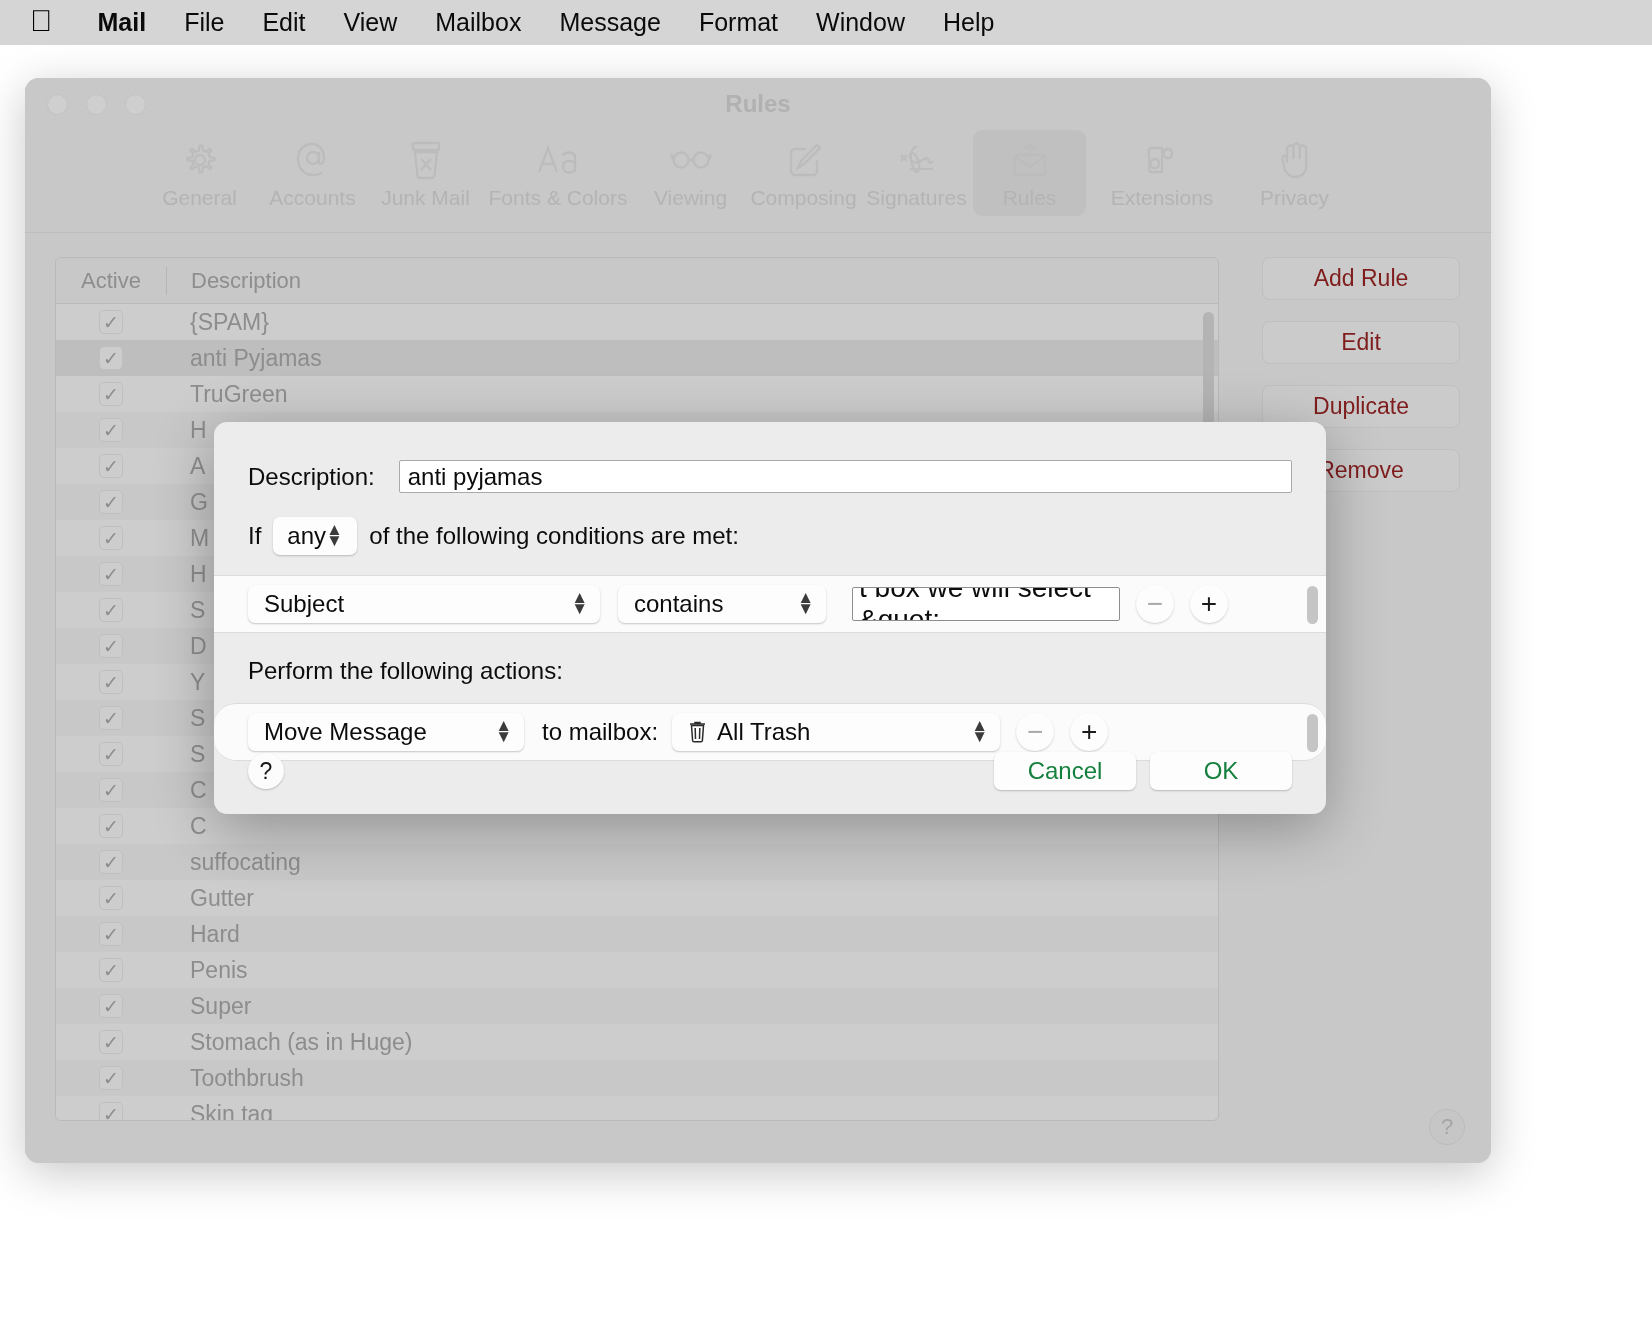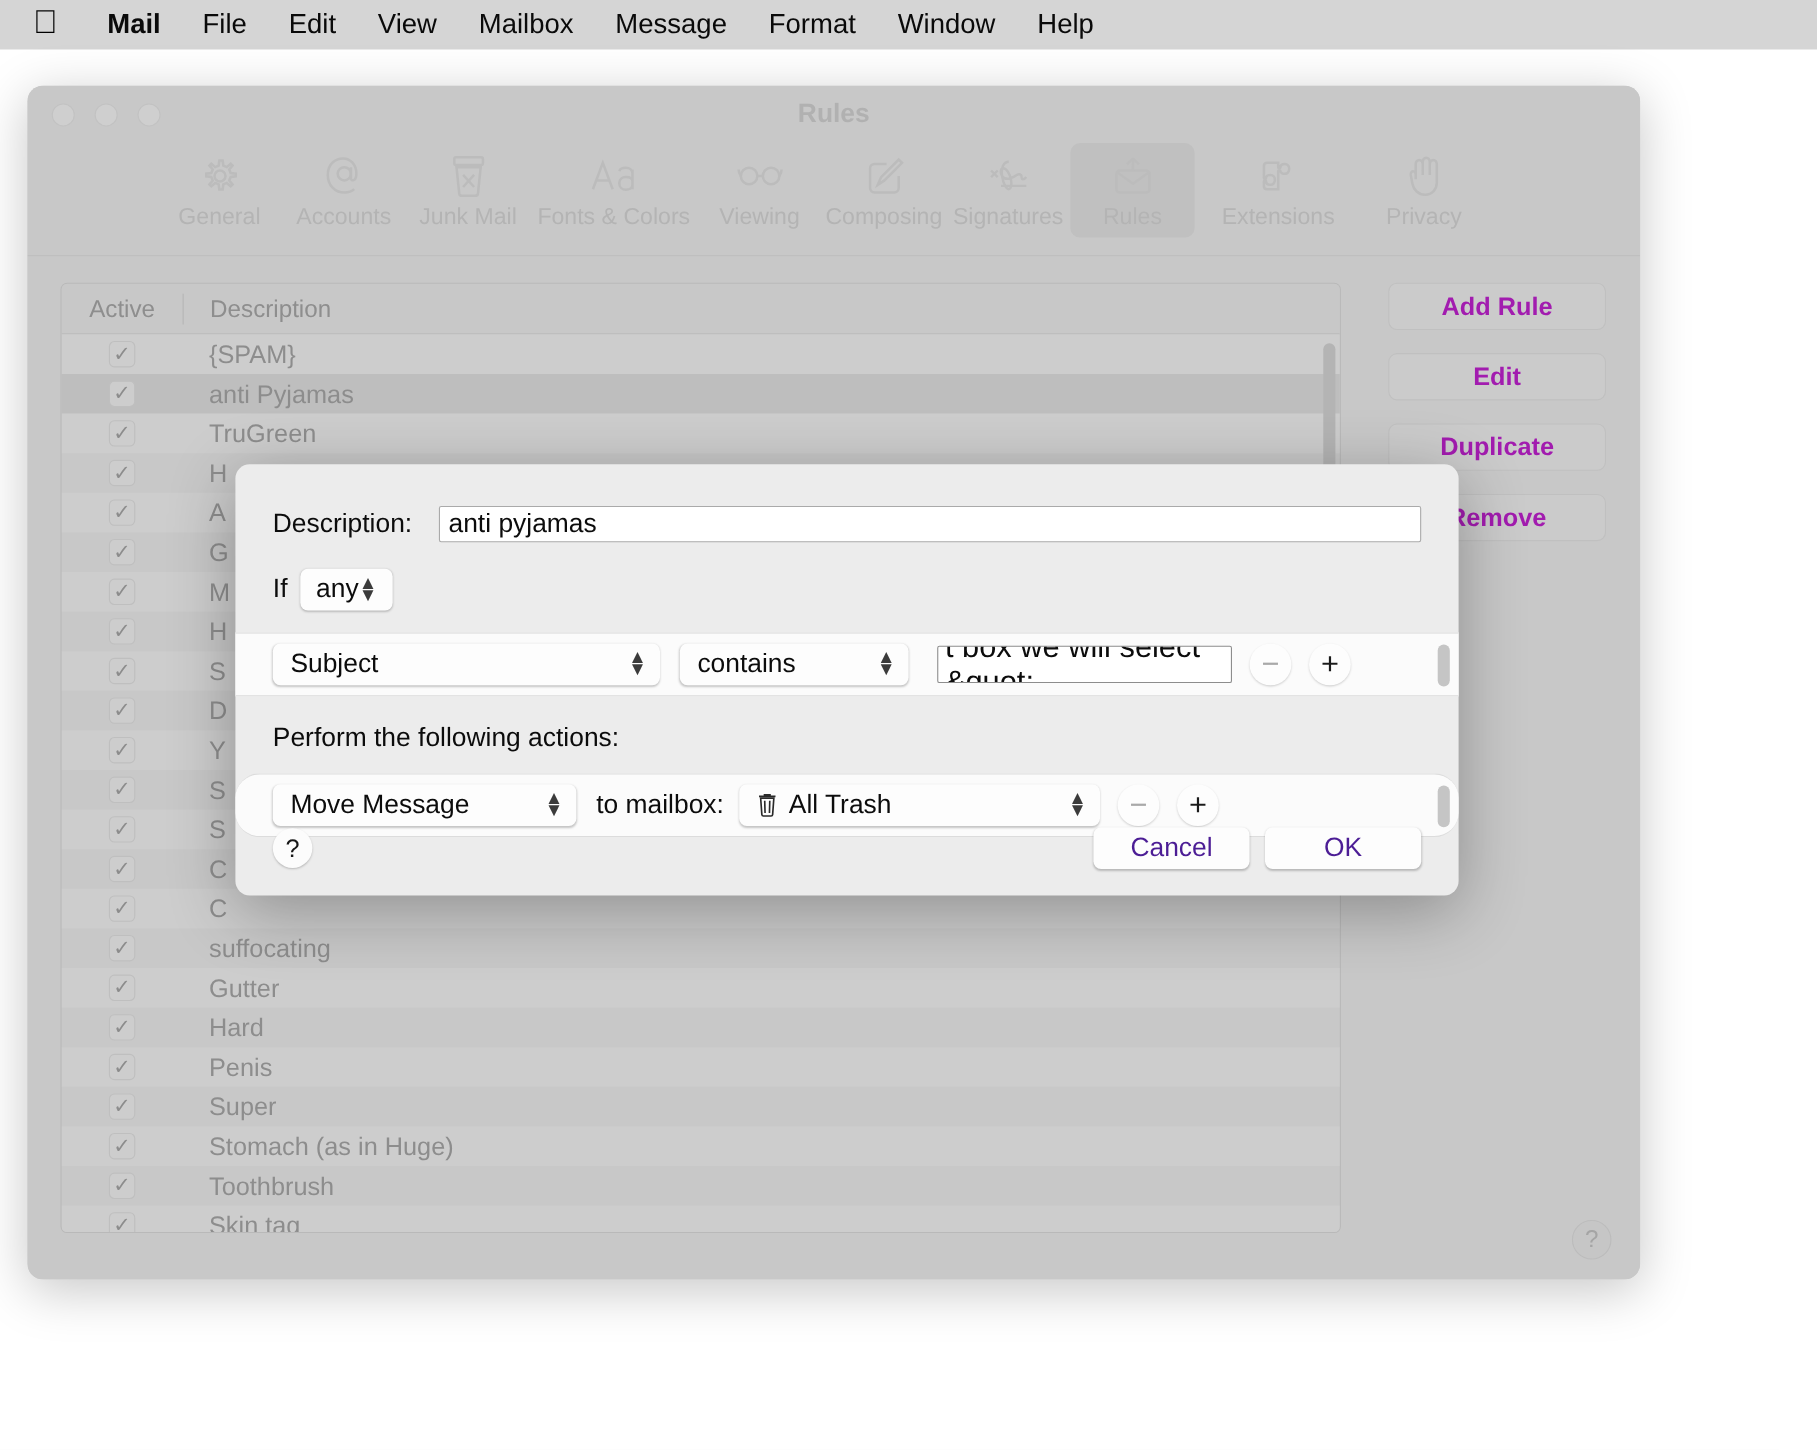--- a/index.html
+++ b/index.html
@@ -148,22 +148,22 @@
     position: absolute;
     left: 1237px; top: 24px;
     width: 198px;
     display: flex; flex-direction: column; gap: 21px;
   }
   .side-btn {
     height: 43px;
     background: #cbcbcb;
     border: 1px solid #c0c0c0;
     border-radius: 8px;
-    font-size: 23px; color: #a21caf;
-    display: flex; align-items: center; justify-content: center; font-weight: bold;
+    font-size: 23px; color: #7f1d1d;
+    display: flex; align-items: center; justify-content: center;
   }
   .help-corner {
     position: absolute; right: 26px; bottom: 18px;
     width: 36px; height: 36px; border-radius: 50%;
     background: #c6c6c6; border: 1px solid #bcbcbc;
     display: flex; align-items: center; justify-content: center;
     font-size: 22px; color: #a5a5a5;
   }
 
   
@@ -292,21 +292,21 @@
     display: flex; align-items: center; justify-content: center;
     font-size: 23px; color: #171717;
   }
   .footer-right { margin-left: auto; display: flex; gap: 14px; }
   .push-btn {
     min-width: 142px; height: 38px;
     background: #fdfdfd;
     border-radius: 7px;
     box-shadow: 0 1px 2px rgba(0,0,0,0.22);
     display: flex; align-items: center; justify-content: center;
-    font-size: 24px; color: #4c1d95;
+    font-size: 24px; color: #15803d;
   }
 </style>
 </head>
 <body>
 
 <div class="menubar">
   <span class="apple"></span>
   <span class="mi bold">Mail</span>
   <span class="mi">File</span>
   <span class="mi">Edit</span>
@@ -606,20 +606,21 @@
 
     <div class="row-if">
       <span class="lbl">If</span>
       <span class="popup-small">
         <span>any</span>
         <span class="stepper-arrows">
           <span>▲</span>
             <span>▼</span>
         </span>
       </span>
+      <span class="lbl">of the following conditions are met:</span>
     </div>
 
     <div class="criteria-box">
       <span class="popup w-subject">
         <span class="pv">Subject</span>
         <span class="stepper-arrows">
           <span>▲</span>
             <span>▼</span>
         </span>
       </span>

